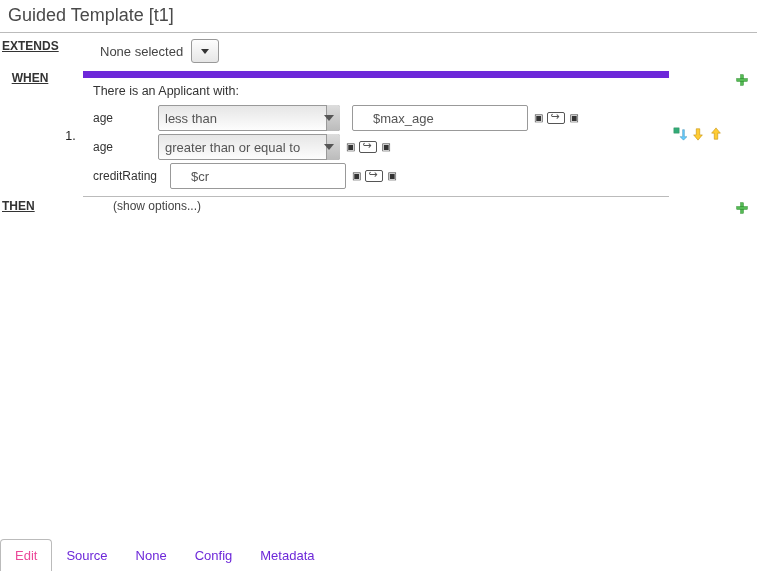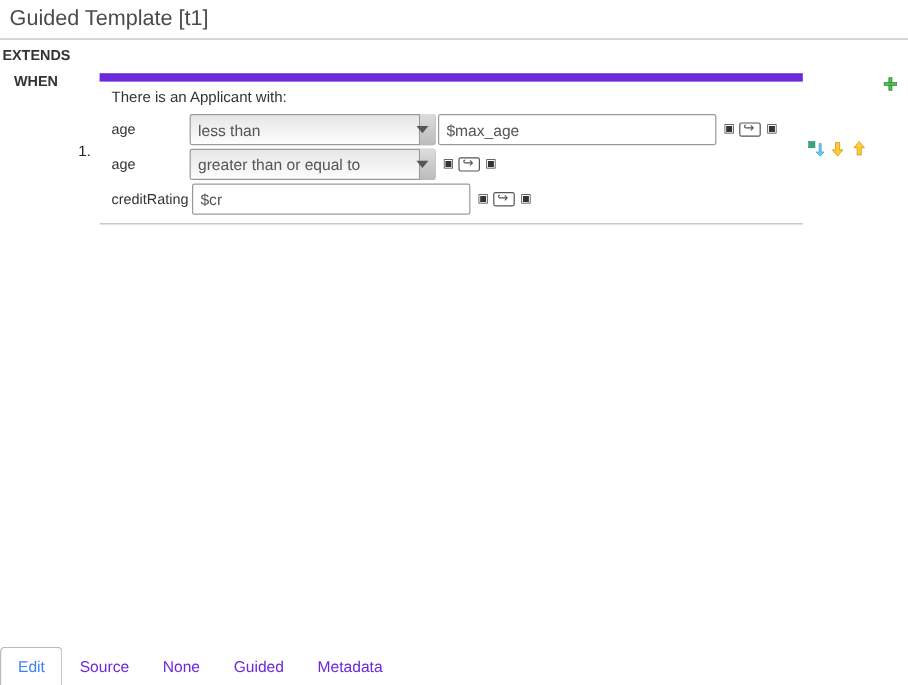--- a/index.html
+++ b/index.html
@@ -35,20 +35,21 @@
   .row {
     display: flex;
     align-items: flex-start;
   }
   .labelcol {
     width: 100px;
     padding-left: 2px;
     font-weight: bold;
     font-size: 12px;
     color: #333;
+    text-decoration: underline;
   }
   .row .mid {
     flex: 1 1 auto;
   }
   .dropdown-btn {
     display:inline-flex;
     align-items:center;
     justify-content:center;
     width:28px; height:24px;
     border:1px solid #999;
@@ -84,21 +85,21 @@
     align-items:center;
     margin:3px 0;
   }
   .field-label {
     width:75px;
     font-size:12px;
     color:#333;
     padding-left:10px;
   }
   .select-like {
-    width:205px;
+    width:182px;
     height:26px;
     border:1px solid #999;
     border-radius:2px;
     background:#fdfdfd;
     padding:3px 6px;
     font-size:13px;
     color:#555;
     appearance:none;
     -webkit-appearance:none;
     background-image: linear-gradient(#e6e6e6,#fdfdfd);
@@ -116,27 +117,27 @@
   }
   .select-wrap .sel-bar {
     position:absolute; right:0; top:0; bottom:0; width:14px;
     background:linear-gradient(#ddd,#bbb);
     border-left:1px solid #999;
     border-top-right-radius:2px;
     border-bottom-right-radius:2px;
     pointer-events:none;
   }
   .text-input {
-    width:232px;
+    width:176px;
     height:26px;
     border:1px solid #999;
     border-radius:2px;
-    padding:3px 6px;
+    padding:3px 20px;
     font-size:13px;
-    margin-left:2px;
+    margin-left:12px;
     color:#555;
   }
   .glyphs {
     display:inline-flex;
     align-items:center;
     gap:4px;
     margin-left:6px;
   }
   .glyph {
     font-size:9px;
@@ -195,39 +196,43 @@
     align-items:flex-end;
     border-top:0;
     font-size:13px;
   }
   .tab {
     padding:8px 14px;
     color:#6d28d9;
     cursor:pointer;
   }
   .tab.active {
-    color:#3b82f6;
+    color:#ec4899;
     border:1px solid #bbb;
     border-bottom:none;
     border-top-left-radius:4px;
     border-top-right-radius:4px;
     background:#fff;
   }
 </style>
 </head>
 <body>
 <div class="container">
 
   <div class="title">Guided Template [t1]</div>
   <hr class="hr">
 
   <div class="mainblock">
 
     <div class="row" style="margin-bottom:8px;">
       <div class="labelcol">EXTENDS</div>
+      <div class="mid">
+        <span class="extends-text">None selected</span>
+        <span class="dropdown-btn"></span>
+      </div>
     </div>
 
     <div class="row">
       <div class="labelcol" style="width:58px;text-align:center;">WHEN</div>
 
       <div class="when-body" style="flex:1;">
         <div class="number-col" style="align-self:center;">1.</div>
 
         <div style="flex:1;">
           <div class="pattern-block">
@@ -287,22 +292,34 @@
       </div>
 
       <div class="when-add">
         <svg class="ico" viewBox="0 0 16 16">
           <rect x="6.5" y="2" width="3" height="12" fill="#5b5" stroke="#282" stroke-width="0.6"></rect>
           <rect x="2" y="6.5" width="12" height="3" fill="#5b5" stroke="#282" stroke-width="0.6"></rect>
         </svg>
       </div>
     </div>
 
+    <div class="row" style="margin-top:2px;">
+      <div class="labelcol" style="width:58px;">THEN</div>
+      <div style="flex:1;">
+        <div class="show-options">(show options...)</div>
+      </div>
+      <div class="then-add">
+        <svg class="ico" viewBox="0 0 16 16">
+          <rect x="6.5" y="2" width="3" height="12" fill="#5b5" stroke="#282" stroke-width="0.6"></rect>
+          <rect x="2" y="6.5" width="12" height="3" fill="#5b5" stroke="#282" stroke-width="0.6"></rect>
+        </svg>
+      </div>
+    </div>
   </div>
 
   <div class="tabs">
     <div class="tab active">Edit</div>
     <div class="tab">Source</div>
     <div class="tab">None</div>
-    <div class="tab">Guided</div>
+    <div class="tab">Config</div>
     <div class="tab">Metadata</div>
   </div>
 </div>
 
 </body></html>

